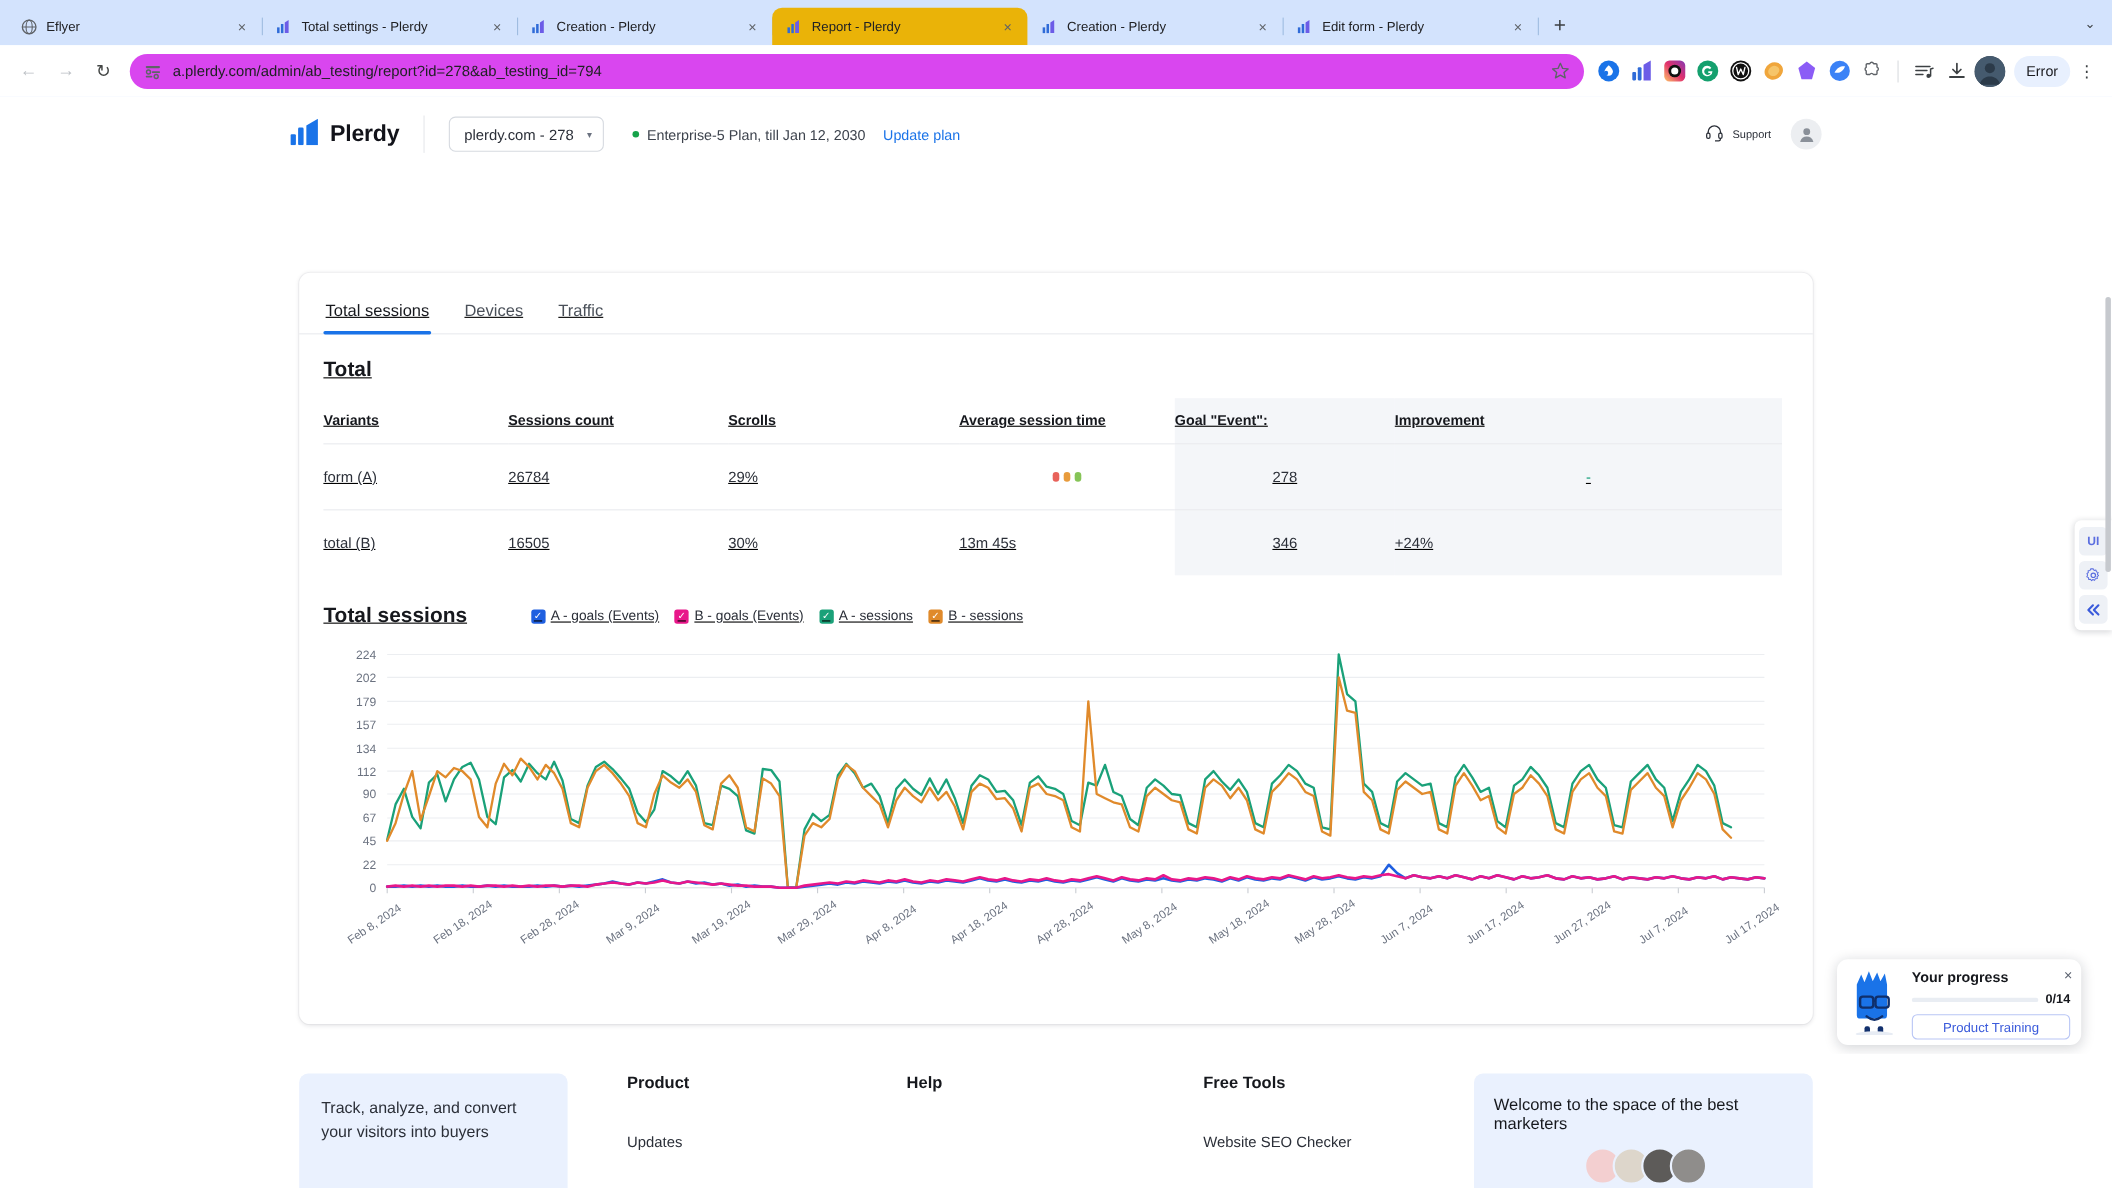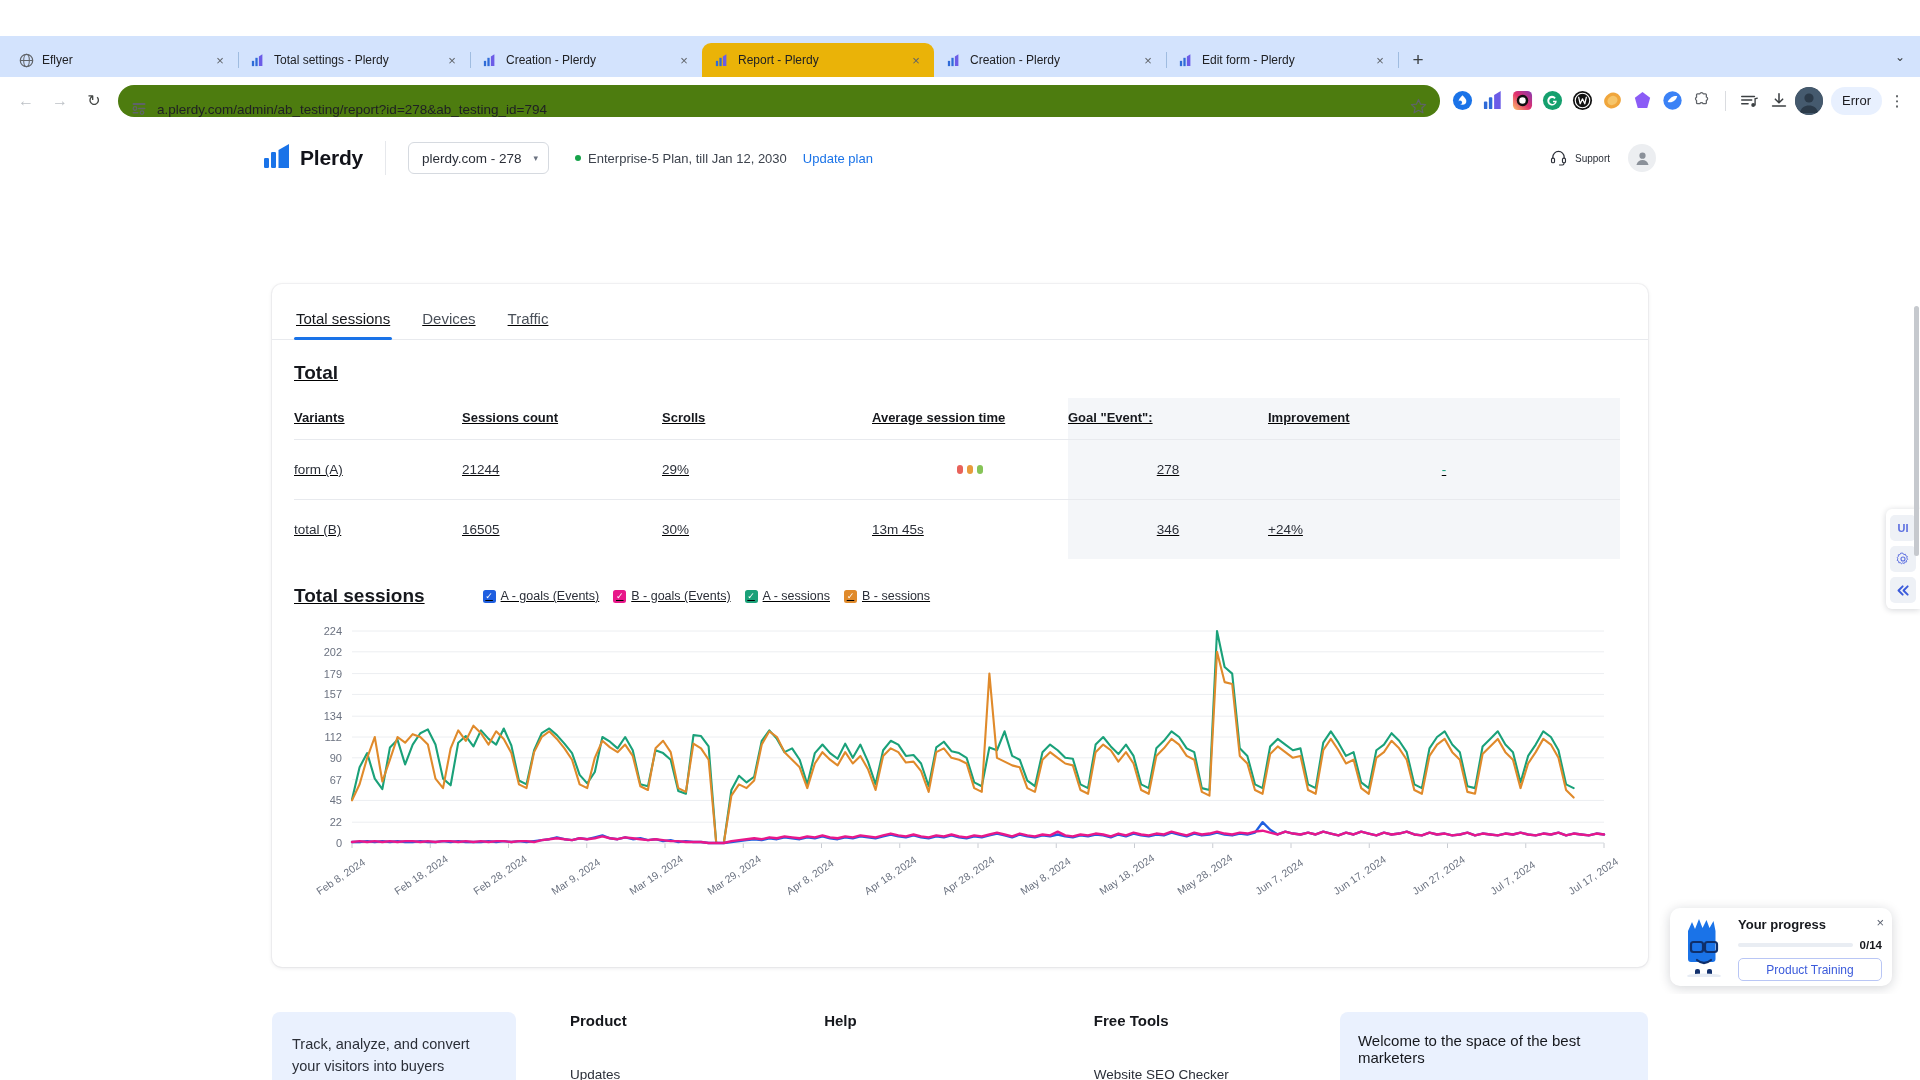--- a/index.html
+++ b/index.html
@@ -5,21 +5,21 @@
   * { box-sizing: border-box; margin:0; padding:0; }
   html,body { width:1920px; height:1080px; overflow:hidden; }
   body {
     font-family: "Liberation Sans", sans-serif;
     background:#ffffff;
     -webkit-font-smoothing: antialiased;
   }
 
   
   .browser { width:1920px; background:#d3e3fd; }
-  .tabstrip { height:41px; display:flex; align-items:flex-end; padding:0 6px; position:relative;margin-top:36px; }
+  .tabstrip { height:41px; display:flex; align-items:flex-end; padding:0 6px; position:relative; }
   .tab {
     height:34px; display:flex; align-items:center; gap:8px;
     padding:0 10px 0 12px; min-width:150px; max-width:232px; flex:0 0 232px;
     border-radius:9px 9px 0 0; position:relative; font-size:12px; color:#202124;
   }
   .tab.active { background:#eab308; }
   .tab .favicon { width:16px;height:16px;flex:0 0 16px; display:flex; align-items:center; justify-content:center;}
   .tab .ttl { flex:1; white-space:nowrap; overflow:hidden; text-overflow:ellipsis; font-size:12px; }
   .tab .x { width:16px;height:16px;flex:0 0 16px; display:flex;align-items:center;justify-content:center;
             font-size:13px; color:#5f6368; border-radius:50%; }
@@ -28,21 +28,21 @@
   .newtab { width:28px;height:28px;margin-left:6px;margin-bottom:3px;display:flex;align-items:center;justify-content:center;
             font-size:19px;color:#3c4043;border-radius:50%; }
   .tabstrip-right{ margin-left:auto; display:flex; align-items:center; padding-bottom:6px; }
   .chev-down{ width:28px;height:28px;display:flex;align-items:center;justify-content:center;color:#3c4043;font-size:12px;}
 
   .toolbar { height:47px; background:#ffffff; display:flex; align-items:center; padding:0 10px; gap:2px; }
   .navbtn { width:32px;height:32px;border-radius:50%;display:flex;align-items:center;justify-content:center;
             color:#444746; font-size:16px; flex:0 0 32px;}
   .navbtn.disabled{ color:#bdc1c6; }
   .omnibox {
-    flex:1; height:32px; background:#4d7c0f; border-radius:16px; display:flex; align-items:flex-end;
+    flex:1; height:32px; background:#d946ef; border-radius:16px; display:flex; align-items:center;
     padding:0 12px; gap:10px; margin:0 6px; min-width:0;
   }
   .omnibox .siteicon{ width:17px;height:17px;flex:0 0 17px;display:flex;align-items:center;justify-content:center;}
   .omnibox .url{ font-size:13.5px; color:#202124; white-space:nowrap; overflow:hidden; text-overflow:ellipsis; flex:1;}
   .omnibox .star{ width:20px;height:20px;flex:0 0 20px;display:flex;align-items:center;justify-content:center;color:#5f6368;font-size:15px;}
   .ext { width:28px;height:28px;flex:0 0 28px;display:flex;align-items:center;justify-content:center;border-radius:50%; }
   .ext svg, .ext .glyph{ display:block; }
   .sep-v{ width:1px;height:20px;background:#dadce0;margin:0 7px;flex:0 0 1px;}
   .avatar-btn{ width:28px;height:28px;flex:0 0 28px;border-radius:50%;overflow:hidden;background:#3b4a5a;}
   .errorbtn{ height:28px;border-radius:14px;background:#e8f0fe;color:#1b1b1f;display:flex;align-items:center;
@@ -416,21 +416,21 @@
           <th>Sessions count</th>
           <th>Scrolls</th>
           <th>Average session time</th>
           <th class="col-hl">Goal "Event":</th>
           <th class="col-hl">Improvement</th>
         </tr>
       </thead>
       <tbody>
         <tr>
           <td>form (A)</td>
-          <td>21244</td>
+          <td>26784</td>
           <td>29%</td>
           <td style="text-align:center;">
             <span class="dots3">
               <i style="background:#e8625a"></i>
                 <i style="background:#e89b3c"></i>
                 <i style="background:#86c457"></i>
             </span>
           </td>
           <td class="col-hl" style="text-align:center">278</td>
           <td class="col-hl" style="text-align:center;color:#0f9d77">-</td>

